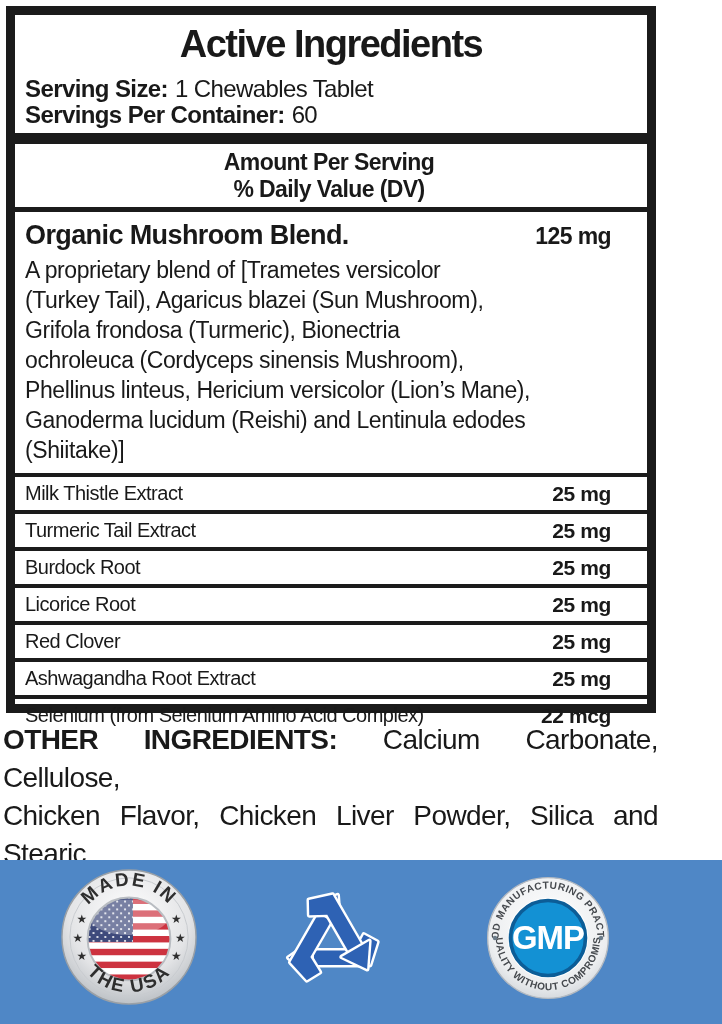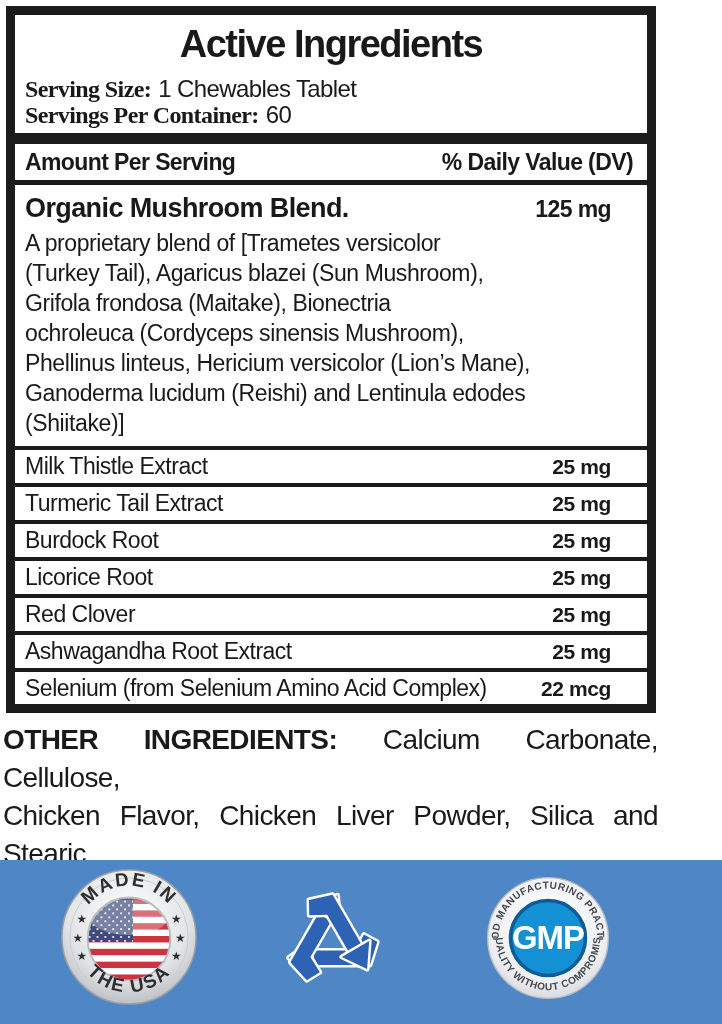--- a/index.html
+++ b/index.html
@@ -6,35 +6,35 @@
   html,body { width:722px; height:1024px; background:#ffffff; }
   body { font-family:"Liberation Sans", sans-serif; color:#191919; position:relative; overflow:hidden; }
 
   
   .label-box {
     position:absolute; left:6px; top:6px; width:650px; height:707px;
     border:9px solid #1b1b1b; background:#fff;
   }
   .lb-title { text-align:center; font-size:38px; font-weight:bold; letter-spacing:-1.5px; margin:8px 0 10px; }
   .serving-line { padding-left:10px; font-size:24px; letter-spacing:-0.6px; line-height:26px; }
-  .serving-line .lbl { font-weight:bold;font-family:Liberation Serif, serif; }
+  .serving-line .lbl { font-weight:bold; }
   .serving-line .val { font-weight:normal; margin-left:7px; }
   .bar-thick { height:11px; background:#1b1b1b; margin-top:5px; }
   .hdr-row { display:flex; justify-content:space-between; align-items:center;
-             padding:5px 14px 4px 10px; font-size:23px; font-weight:bold; letter-spacing:-0.6px; }
+             padding:5px 14px 4px 10px; font-size:23px; font-weight:bold; letter-spacing:-0.6px;flex-direction:column; }
   .rule-med { height:5px; background:#1b1b1b; }
   .blend-row { display:flex; justify-content:space-between; align-items:baseline;
                padding:8px 36px 0 10px;gap:44px; }
   .blend-name { font-size:27px; font-weight:bold; letter-spacing:-0.6px; }
   .blend-amt  { font-size:23px; font-weight:bold; letter-spacing:-0.6px; }
   .blend-desc { padding:4px 14px 8px 10px; font-size:23px; letter-spacing:-0.4px; line-height:30px; }
   .blend-desc span { display:block; }
   .ing-row { display:flex; justify-content:space-between; align-items:center;
              border-top:4px solid #1b1b1b; padding:0 36px 0 10px; height:37px; }
-  .ing-name { font-size:23px; letter-spacing:-0.5px; }
+  .ing-name { font-size:20px; letter-spacing:-0.5px; }
   .ing-amt  { font-size:21px; font-weight:bold; letter-spacing:-0.4px; }
 
   
   .other-ing { position:absolute; left:3px; top:721px; width:655px;
                font-size:28px; letter-spacing:-0.6px; line-height:38px; }
   .oi-line { text-align:justify; text-align-last:justify; }
   .oi-line.last { text-align-last:left; }
   .oi-bold { font-weight:bold; }
 
   
@@ -67,21 +67,21 @@
 
   <div class="rule-med"></div>
 
   <div class="blend-row">
     <span class="blend-name">Organic Mushroom Blend.</span>
     <span class="blend-amt">125 mg</span>
   </div>
   <div class="blend-desc">
     <span>A proprietary blend of [Trametes versicolor</span>
     <span>(Turkey Tail), Agaricus blazei (Sun Mushroom),</span>
-    <span>Grifola frondosa (Maitake), Bionectria</span>
+    <span>Grifola frondosa (Turmeric), Bionectria</span>
     <span>ochroleuca (Cordyceps sinensis Mushroom),</span>
     <span>Phellinus linteus, Hericium versicolor (Lion’s Mane),</span>
     <span>Ganoderma lucidum (Reishi) and Lentinula edodes</span>
     <span>(Shiitake)]</span>
   </div>
 
   <div class="ing-row">
     <span class="ing-name">Milk Thistle Extract</span>
     <span class="ing-amt">25 mg</span>
   </div>

